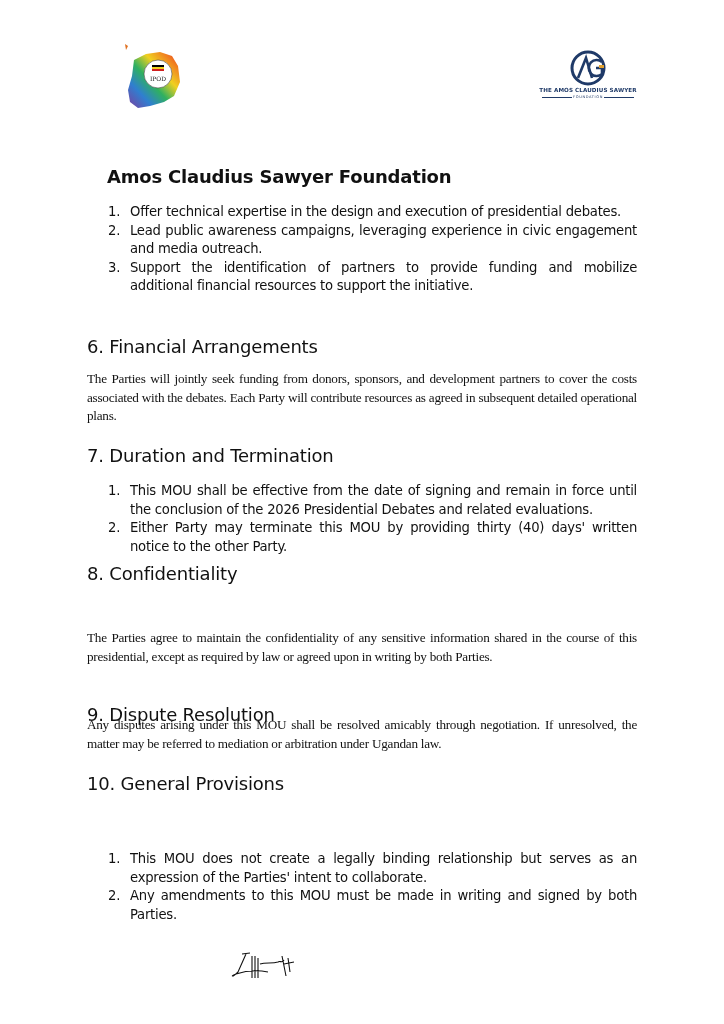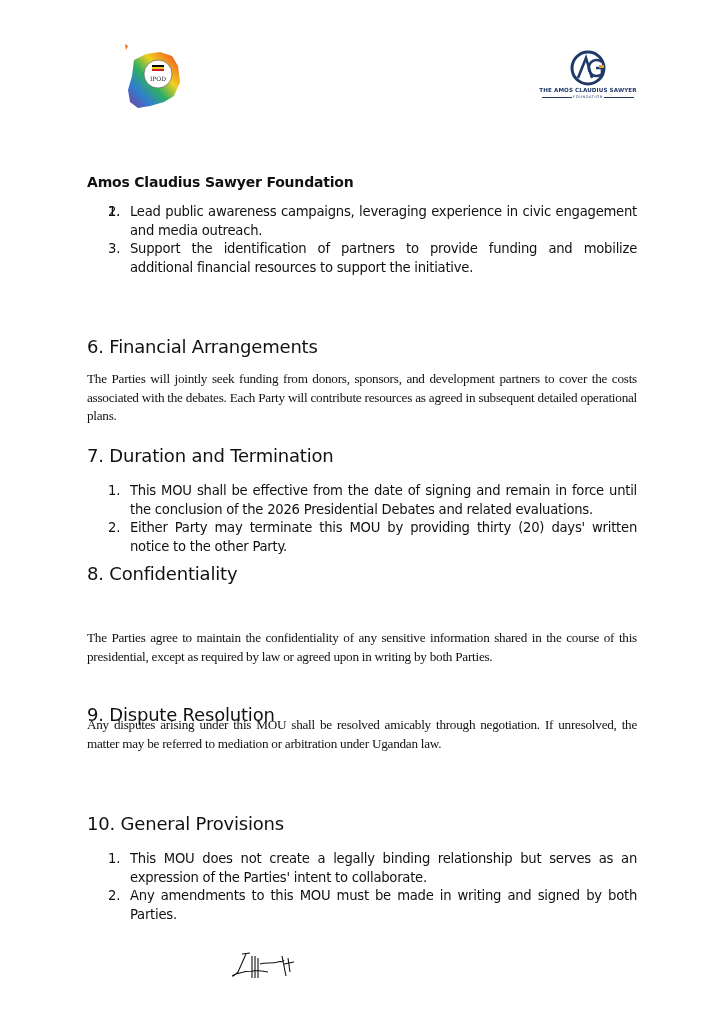--- a/index.html
+++ b/index.html
@@ -14,21 +14,21 @@
     font-size: 5.6px; font-weight: bold; color: #1f3a68; letter-spacing: 0.1px; white-space: nowrap;
   }
   .logo-right-sub {
     position: absolute; left: 0; right: 0; top: 45px; text-align: center;
     font-size: 3.6px; color: #1f3a68; letter-spacing: 0.6px;
   }
   .logo-right-line1, .logo-right-line2 { position: absolute; top: 47px; height: 1px; background: #1f3a68; width: 30px; }
   .logo-right-line1 { left: 6px; } .logo-right-line2 { right: 6px; }
 
   .content { position: absolute; left: 87px; width: 550px; top: 0; }
-  .org-title { position: absolute; top: 174px; font-size: 14px; font-weight: bold; letter-spacing: -0.2px; }
+  .org-title { position: absolute; top: 166px; font-size: 18px; font-weight: bold; letter-spacing: -0.2px; margin-left: 20px; }
   .section-heading { position: absolute; font-size: 18px; font-weight: normal; letter-spacing: -0.2px; }
   .para {
     position: absolute; width: 550px; font-size: 13.2px; line-height: 18.5px;
     text-align: justify; letter-spacing: -0.25px; font-family: Liberation Serif, serif;
   }
   ol.list { position: absolute; margin: 0; padding: 0; list-style: none; width: 550px; }
   ol.list li {
     position: relative; padding-left: 43px; font-size: 13.2px; line-height: 18.5px;
     text-align: justify; letter-spacing: -0.25px;
   }
@@ -70,41 +70,41 @@
   <div class="logo-right-title">THE AMOS CLAUDIUS SAWYER</div>
   <div class="logo-right-line1"></div>
   <div class="logo-right-sub">FOUNDATION</div>
   <div class="logo-right-line2"></div>
 </div>
 
 <div class="content">
   <div class="org-title">Amos Claudius Sawyer Foundation</div>
 
   <ol class="list" style="top:203px">
-    <li><span class="num">1.</span></li>
+    <li><span class="num">1.</span><span>Offer technical expertise in the design and execution of presidential debates.</span></li>
     <li><span class="num">2.</span><span>Lead public awareness campaigns, leveraging experience in civic engagement and media outreach.</span></li>
     <li><span class="num">3.</span><span>Support the identification of partners to provide funding and mobilize additional financial resources to support the initiative.</span></li>
   </ol>
 
   <div class="section-heading" style="top:336px">6. Financial Arrangements</div>
   <div class="para" style="top:370px">The Parties will jointly seek funding from donors, sponsors, and development partners to cover the costs associated with the debates. Each Party will contribute resources as agreed in subsequent detailed operational plans.</div>
 
   <div class="section-heading" style="top:445px">7. Duration and Termination</div>
   <ol class="list" style="top:482px">
     <li><span class="num">1.</span><span>This MOU shall be effective from the date of signing and remain in force until the conclusion of the 2026 Presidential Debates and related evaluations.</span></li>
-    <li><span class="num">2.</span><span>Either Party may terminate this MOU by providing thirty (20) days' written notice to the other Party.</span></li>
+    <li><span class="num">2.</span><span>Either Party may terminate this MOU by providing thirty (40) days' written notice to the other Party.</span></li>
   </ol>
 
   <div class="section-heading" style="top:563px">8. Confidentiality</div>
   <div class="para" style="top:629px">The Parties agree to maintain the confidentiality of any sensitive information shared in the course of this presidential, except as required by law or agreed upon in writing by both Parties.</div>
 
   <div class="section-heading" style="top:704px">9. Dispute Resolution</div>
   <div class="para" style="top:716px">Any disputes arising under this MOU shall be resolved amicably through negotiation. If unresolved, the matter may be referred to mediation or arbitration under Ugandan law.</div>
 
-  <div class="section-heading" style="top:813px">10. General Provisions</div>
+  <div class="section-heading" style="top:773px">10. General Provisions</div>
   <ol class="list" style="top:850px">
     <li><span class="num">1.</span><span>This MOU does not create a legally binding relationship but serves as an expression of the Parties' intent to collaborate.</span></li>
     <li><span class="num">2.</span><span>Any amendments to this MOU must be made in writing and signed by both Parties.</span></li>
   </ol>
 </div>
 
 <div class="signature">
   <svg width="72" height="32" viewBox="0 0 72 32">
     <path d="M14 4 L22 3 M18 4 L10 22 C4 28 2 26 8 24 C20 20 30 20 40 22 M24 6 L24 28 M27 6 L27 28 M30 8 L30 28 M32 14 C38 12 44 14 50 12 C52 10 54 14 56 10 M54 6 L58 26 M56 14 L66 12 M60 8 L62 22" fill="none" stroke="#111" stroke-width="1.1"></path>
   </svg>

